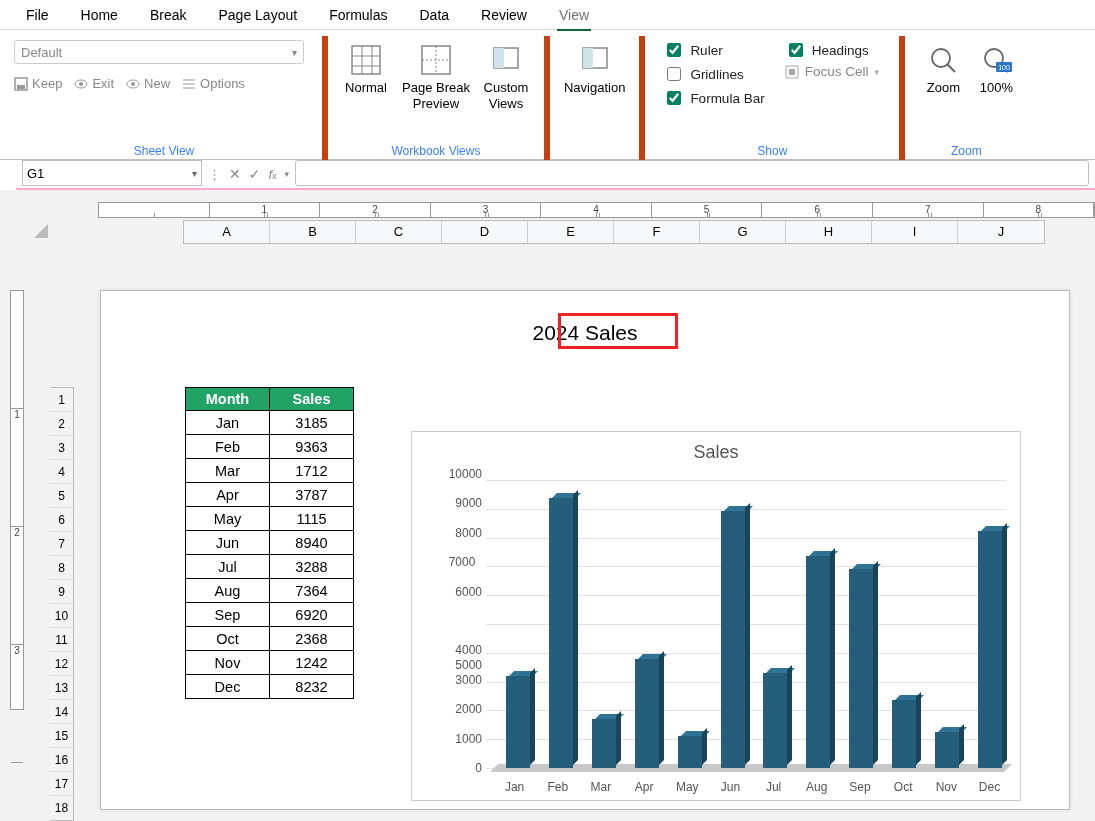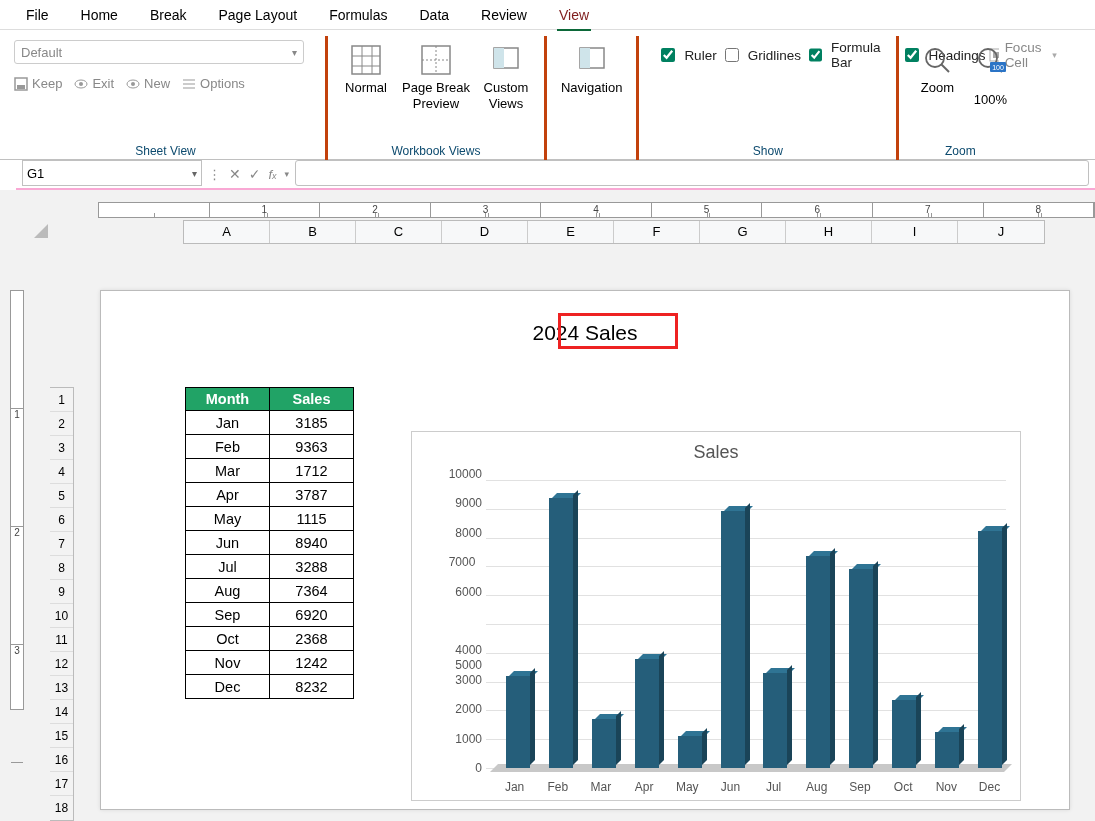--- a/index.html
+++ b/index.html
@@ -21,21 +21,21 @@
     border-bottom: 1px solid #ddd;
     height: 30px;
     align-items: center;
   }
   .menuitem {
     font-size: 14px;
     padding: 4px 16px;
     cursor: pointer;
   }
   .menuitem.view {
-    color: #7f1d1d;
+    color: #737373;
     position: relative;
   }
   .menuitem.view::after {
     content: "";
     position: absolute;
     bottom: -4.5px;
     left: 14px;
     right: 14px;
     height: 2.5px;
     background: #0c6839;
@@ -45,34 +45,34 @@
     height: 130px;
     background: #fff;
     border-bottom: 1px solid #c0c0c0;
     display: flex;
     align-items: flex-start;
     padding: 6px 6px 0 6px;
   }
   .group {
     position: relative;
     height: 124px;
-    border-right: 3px solid #c2410c;
+    border-right: 6px solid #c2410c;
     display: flex;
     flex-direction: column;
     padding: 0 8px;
   }
   .group-body {
     display: flex;
     align-items: flex-start;
     flex: 1;
   }
   .group-label {
     text-align: center;
     font-size: 12px;
-    color: #0c4a6e;
+    color: #3b82f6;
     padding-bottom: 2px;
   }
   .big-button {
     display: flex;
     flex-direction: column;
     align-items: center;
     justify-content: flex-start;
     padding: 4px 6px;
     min-width: 60px;
     height: 96px;
@@ -113,21 +113,21 @@
   .sheet-view-bottom {
     display: flex;
     margin-top: 10px;
     gap: 12px;
     color: #888;
   }
   .small-btn { display: flex; gap: 4px; align-items: center; cursor: pointer; }
   .small-icon { width: 14px; height: 14px; }
   .checks-col {
     display: flex;
-    flex-direction: row;
+    flex-direction: column;
     gap: 4px;
     padding: 4px 10px;
   }
   .check-row {
     display: flex; align-items: center; gap: 6px;
     font-size: 13.5px;
     color: #222;
   }
   .check-row.grey { color: #888; }
   input[type=checkbox] { width: 14px; height: 14px; accent-color: #008060; }
@@ -493,21 +493,21 @@
 
   <div class="group" style="border-right:none;">
     <div class="group-body">
       <div class="big-button">
         <svg class="icon">
             <circle cx="14" cy="14" r="9" fill="none" stroke="#666" stroke-width="1.8"></circle>
             <line x1="20" y1="20" x2="28" y2="28" stroke="#666" stroke-width="2"></line>
           </svg>
         <span class="lab">Zoom</span>
       </div>
-      <div class="big-button" style="min-width:46px;gap:12px;">
+      <div class="big-button" style="min-width:46px;">
         <svg class="icon">
             <circle cx="14" cy="14" r="9" fill="none" stroke="#666" stroke-width="1.8"></circle>
             <line x1="20" y1="20" x2="28" y2="28" stroke="#666" stroke-width="2"></line>
             <rect x="16" y="18" width="16" height="10" fill="#2b74c6" rx="1"></rect>
             <text x="24" y="26" fill="#fff" font-size="7" text-anchor="middle">100</text>
           </svg>
         <span class="lab">100%</span>
       </div>
     </div>
     <div class="group-label">Zoom</div>

